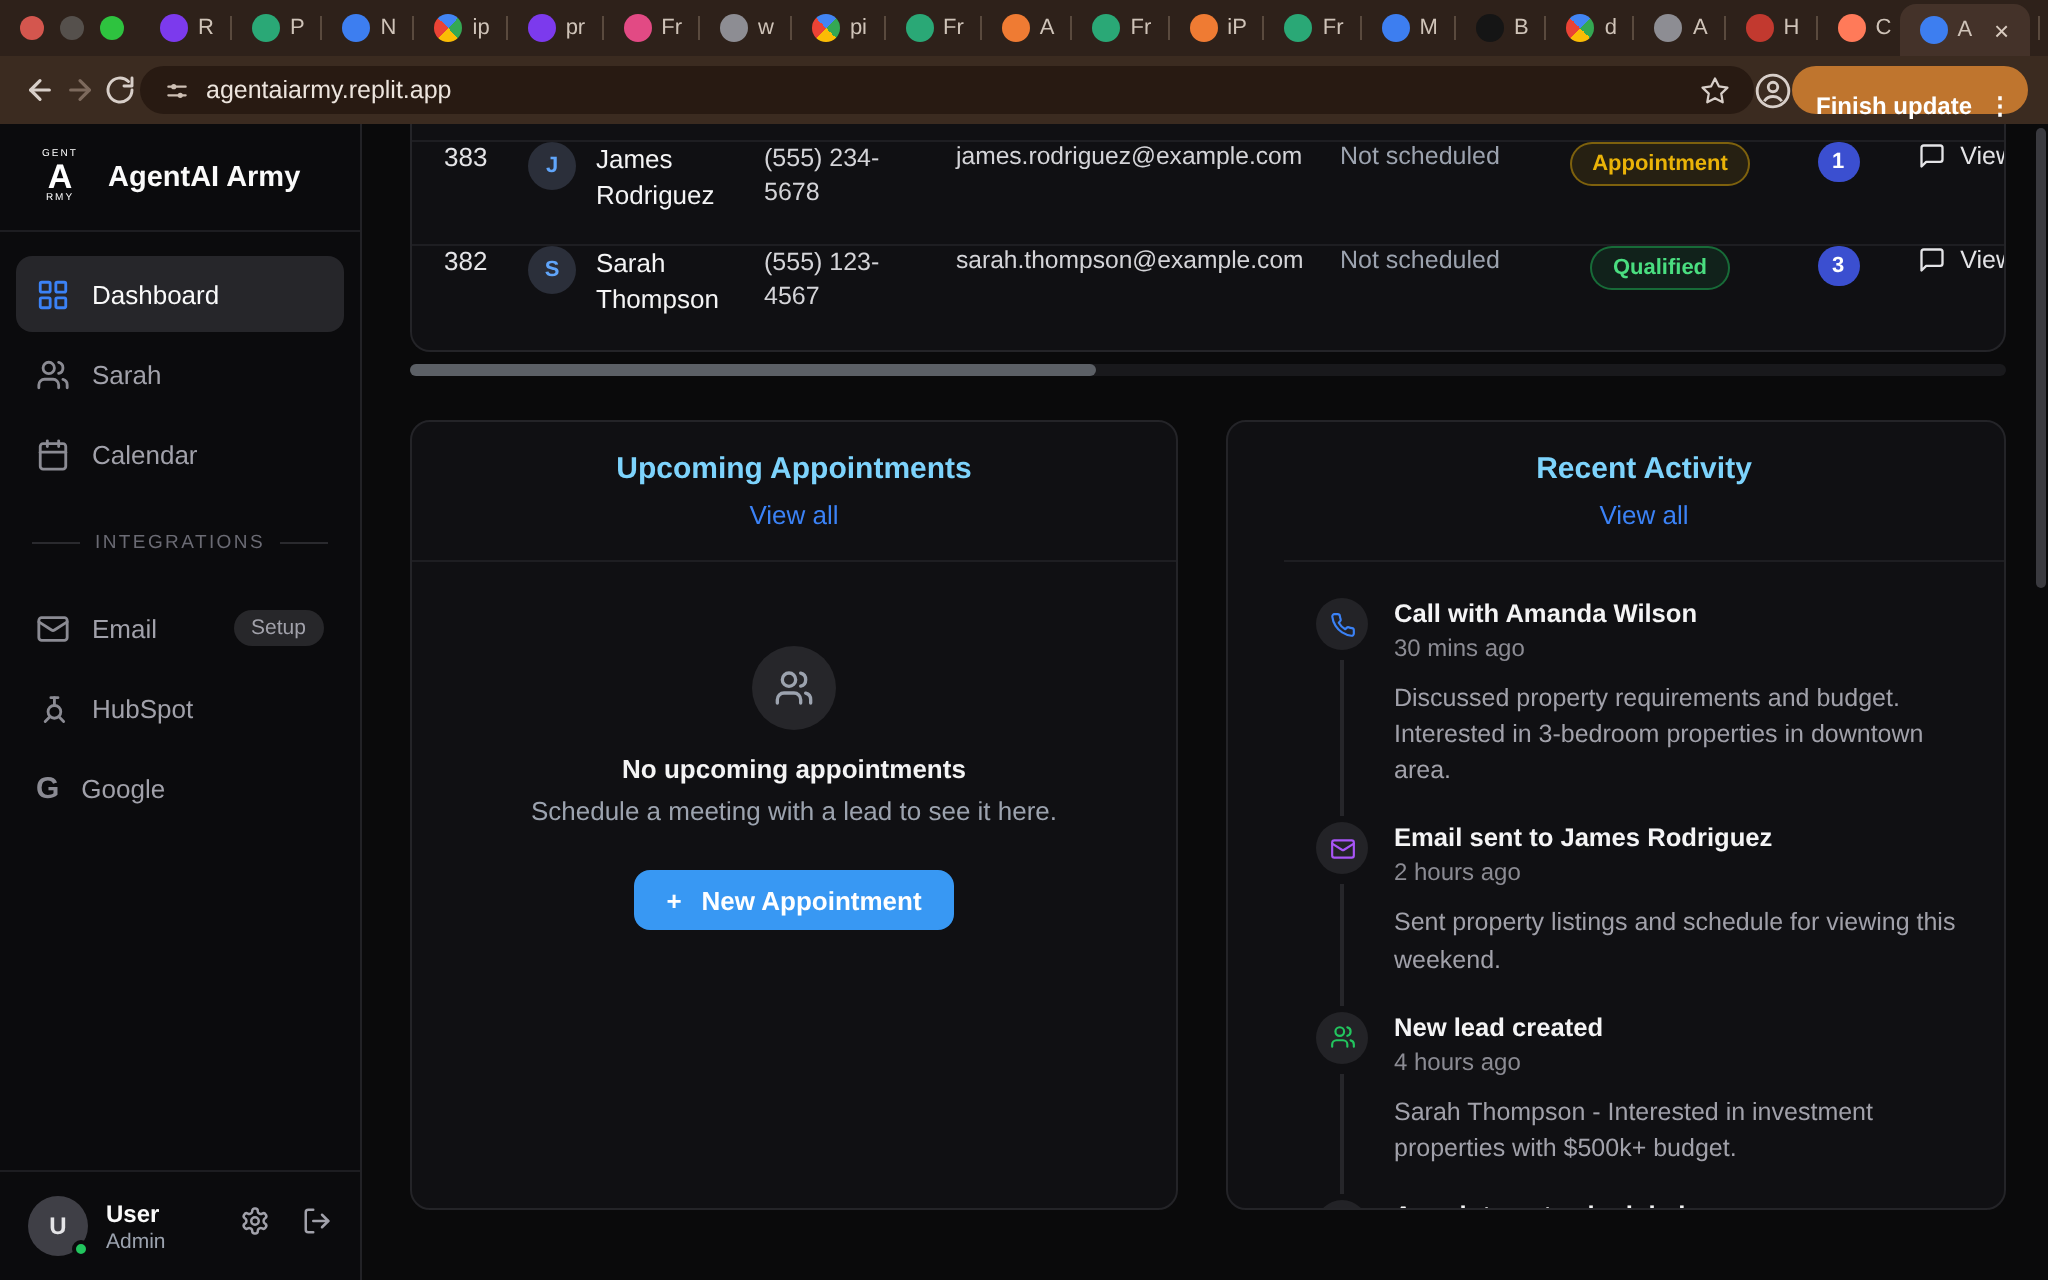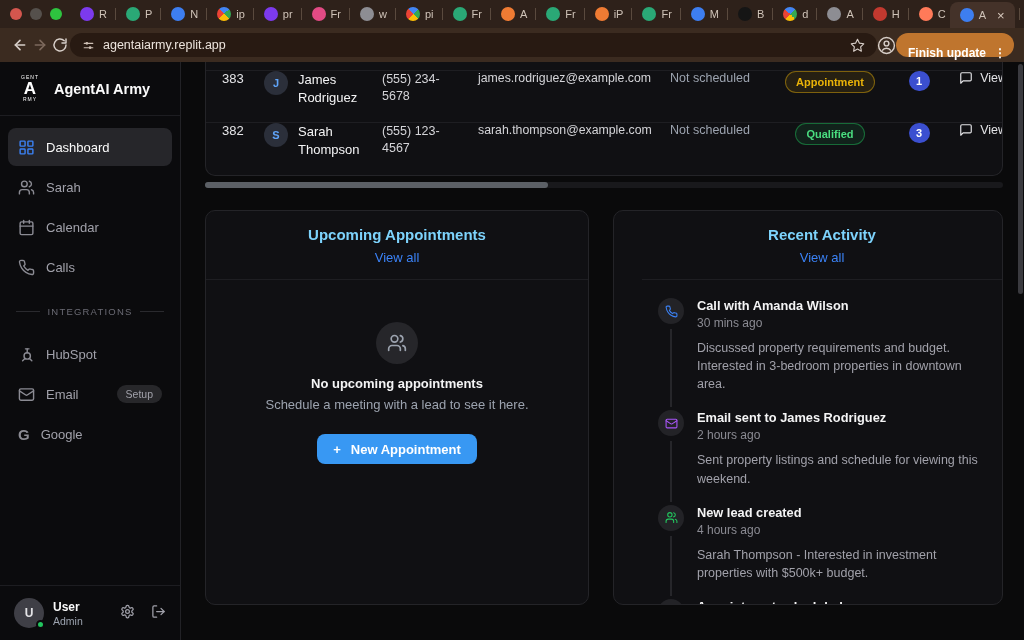--- a/index.html
+++ b/index.html
@@ -360,58 +360,50 @@
             <svg viewBox="0 0 24 24" fill="none" stroke="currentColor" stroke-width="2" stroke-linecap="round" stroke-linejoin="round">
               <rect x="3" y="4" width="18" height="18" rx="2"></rect>
               <line x1="16" y1="2" x2="16" y2="6"></line>
               <line x1="8" y1="2" x2="8" y2="6"></line>
               <line x1="3" y1="10" x2="21" y2="10"></line>
             </svg>
           </span>
           <span>Calendar</span>
         </div>
 
+
+    </div>
+
+    <div class="int-label">INTEGRATIONS</div>
+
+    <div class="nav">
+
         <div class="nav-item">
           <span class="nav-ic">
             <svg viewBox="0 0 24 24" fill="none" stroke="currentColor" stroke-width="2" stroke-linecap="round" stroke-linejoin="round">
-              <path d="M22 16.92v3a2 2 0 0 1-2.18 2 19.79 19.79 0 0 1-8.63-3.07 19.5 19.5 0 0 1-6-6 19.79 19.79 0 0 1-3.07-8.67A2 2 0 0 1 4.11 2h3a2 2 0 0 1 2 1.72 12.84 12.84 0 0 0 .7 2.81 2 2 0 0 1-.45 2.11L8.09 9.91a16 16 0 0 0 6 6l1.27-1.27a2 2 0 0 1 2.11-.45 12.84 12.84 0 0 0 2.81.7A2 2 0 0 1 22 16.92z"></path>
+              <rect x="2" y="4" width="20" height="16" rx="2"></rect>
+              <path d="m22 7-8.97 5.7a1.94 1.94 0 0 1-2.06 0L2 7"></path>
             </svg>
           </span>
-          <span>Calls</span>
-        </div>
-
-    </div>
-
-    <div class="int-label">INTEGRATIONS</div>
-
-    <div class="nav">
+          <span>Email</span>
+          <span class="int-badge">Setup</span>
+        </div>
 
         <div class="nav-item">
           <span class="nav-ic">
             <svg viewBox="0 0 24 24" fill="none" stroke="currentColor" stroke-width="2" stroke-linecap="round" stroke-linejoin="round">
               <circle cx="13" cy="14" r="4.5"></circle>
               <path d="M13 9.5V4"></path>
               <path d="M10.5 4h5"></path>
               <path d="m9.8 17.5-3.3 3.3"></path>
               <path d="m16.2 17.5 3.3 3.3"></path>
             </svg>
           </span>
           <span>HubSpot</span>
 
-        </div>
-
-        <div class="nav-item">
-          <span class="nav-ic">
-            <svg viewBox="0 0 24 24" fill="none" stroke="currentColor" stroke-width="2" stroke-linecap="round" stroke-linejoin="round">
-              <rect x="2" y="4" width="20" height="16" rx="2"></rect>
-              <path d="m22 7-8.97 5.7a1.94 1.94 0 0 1-2.06 0L2 7"></path>
-            </svg>
-          </span>
-          <span>Email</span>
-          <span class="int-badge">Setup</span>
         </div>
 
         <div class="nav-item">
           <span class="nav-ic">
             <span style="font-weight:700;font-size:15px;line-height:1">G</span>
           </span>
           <span>Google</span>
 
         </div>
 

